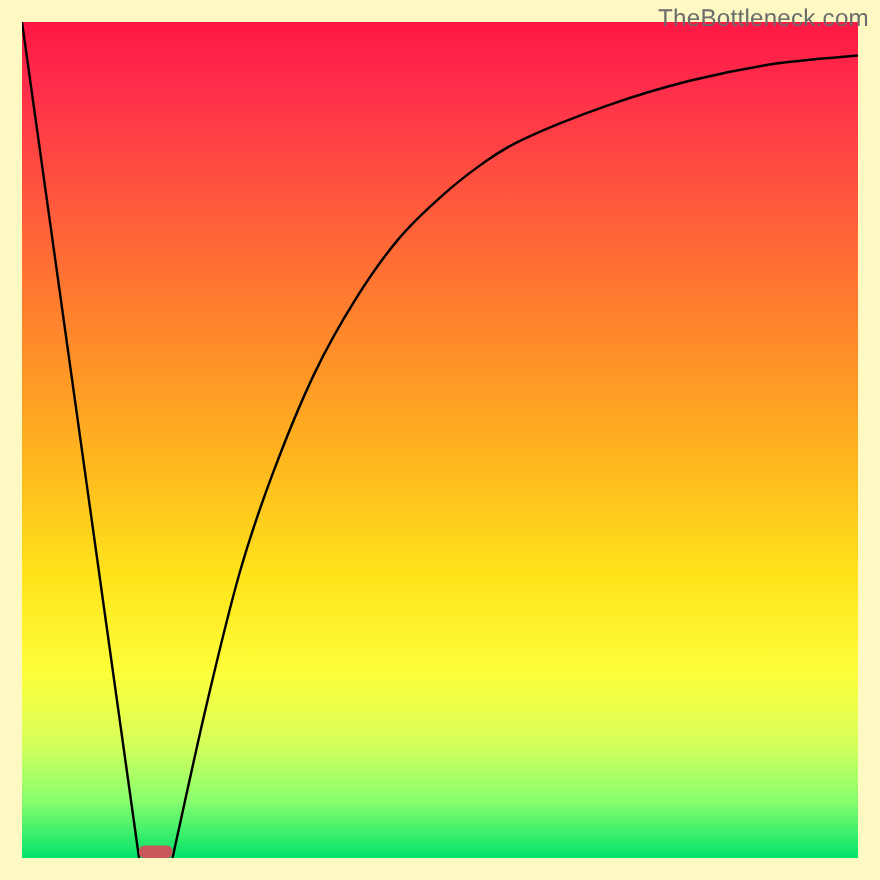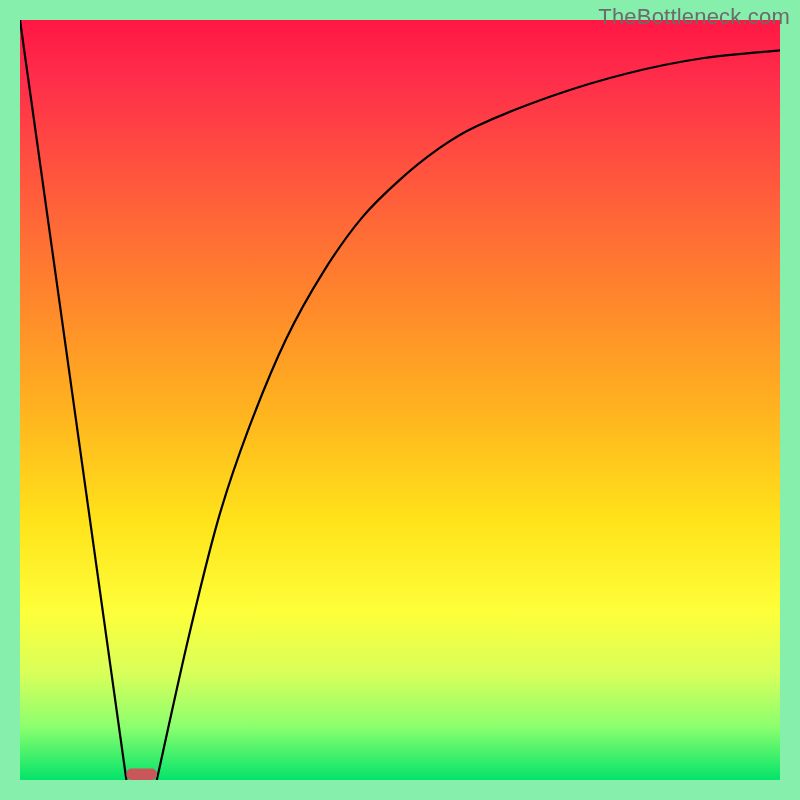--- a/index.html
+++ b/index.html
@@ -7,21 +7,21 @@
     padding: 0;
     width: 800px;
     height: 800px;
     overflow: hidden;
     background: #000;
     font-family: Arial, Helvetica, sans-serif;
   }
   .chart-frame {
     position: absolute;
     inset: 0;
-    background: #86efac;
+    background: #fef9c3;
   }
   .plot-area {
     position: absolute;
     left: 20px;
     top: 20px;
     width: 760px;
     height: 760px;
     
     background: linear-gradient(
       to bottom,

